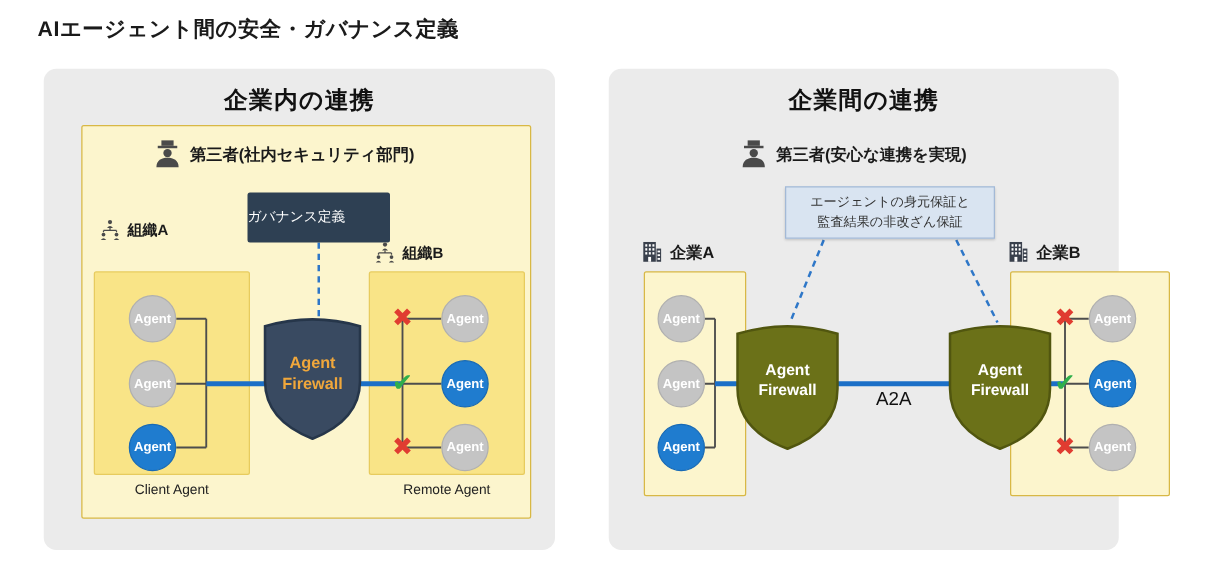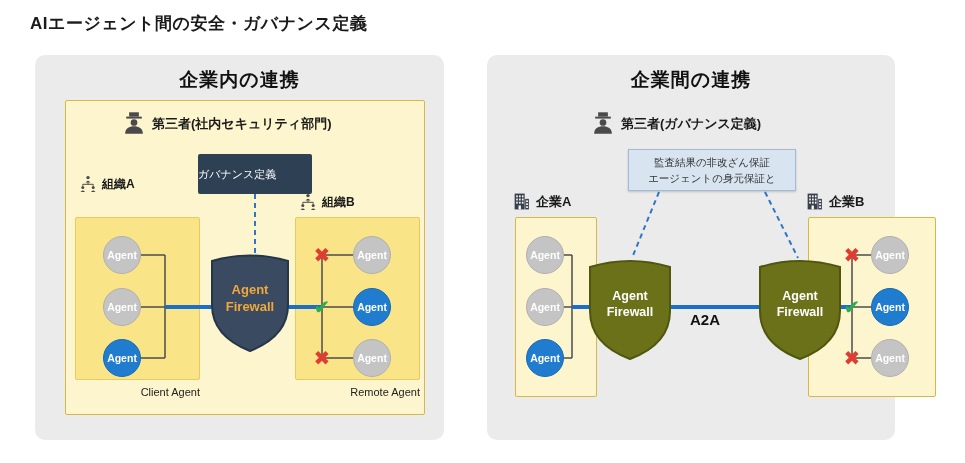--- a/index.html
+++ b/index.html
@@ -18,25 +18,25 @@
   .trust-box { position:absolute; background:#D9E4F1; border:1px solid #A3B9D6; color:#333; font-size:10.5px; line-height:1.55; display:flex; flex-direction:column; justify-content:center; text-align:center; z-index:3; box-shadow:0 1px 2px rgba(0,0,0,.18); }
   .icon-label { position:absolute; z-index:3; display:flex; align-items:center; gap:5px; }
   .label-bold-13 { font-size:13px; font-weight:bold; color:#1a1a1a; }
   .label-bold-12 { font-size:12px; font-weight:bold; color:#1a1a1a; }
   .agent { position:absolute; width:38px; height:38px; border-radius:50%; display:flex; align-items:center; justify-content:center; color:#fff; font-size:10.5px; font-weight:bold; z-index:3; }
   .agent-gray { background:#C4C4C4; border:1px solid #B0B0B0; }
   .agent-blue { background:#1F7CCF; border:1px solid #186AB5; }
   .mark { position:absolute; width:22px; line-height:24px; text-align:center; font-size:20px; font-weight:bold; z-index:4; }
   .mark-x { color:#E03C31; }
   .mark-check { color:#2FAF4B; }
-  .caption { position:absolute; text-align:right; font-size:11px; color:#222; z-index:3; }
+  .caption { position:absolute; text-align:center; font-size:11px; color:#222; z-index:3; }
   .shield-text { position:absolute; text-align:center; font-weight:bold; z-index:3; line-height:1.3; }
   .shield-text-gold { color:#F0A73B; font-size:13px; }
   .shield-text-white { color:#FFFFFF; font-size:12.5px; }
-  .a2a { position:absolute; text-align:left; font-size:15px; font-weight:bold; color:#111; z-index:3; }
+  .a2a { position:absolute; text-align:center; font-size:15px; font-weight:normal; color:#111; z-index:3; }
 </style>
 </head>
 <body>
 
 <div class="page">
 
   <div class="main-title">AIエージェント間の安全・ガバナンス定義</div>
 
   <div class="panel panel-left">
     <div class="panel-title">企業内の連携</div>
@@ -150,26 +150,26 @@
       <path d="M273,212 Q313,200 353,212 L353,256 Q353,289 313,304 Q273,289 273,256 Z" fill="#6B7118" stroke="#51560F" stroke-width="2"></path>
     </svg>
 
     <div class="icon-label" style="left:103px;top:56px">
       <svg width="26" height="26" viewBox="0 0 24 24" fill="#4A4A4A">
         <rect x="7.5" y="1.2" width="9" height="4"></rect>
         <rect x="4.8" y="5.2" width="14.4" height="1.8"></rect>
         <circle cx="12" cy="10.6" r="3.1"></circle>
         <path d="M3.8,21 C3.8,15.8 7.6,14 12,14 C16.4,14 20.2,15.8 20.2,21 Z"></path>
       </svg>
-      <span class="label-bold-13">第三者(ガバナンス定義)</span>
+      <span class="label-bold-13">第三者(安心な連携を実現)</span>
     </div>
 
     <div class="trust-box" style="left:141px;top:94px;width:168px;height:42px">
+      <div>エージェントの身元保証と</div>
       <div>監査結果の非改ざん保証</div>
-      <div>エージェントの身元保証と</div>
     </div>
 
     <div class="icon-label" style="left:25px;top:137px">
       <svg width="19" height="19" viewBox="0 0 18 18">
         <rect x="2.5" y="1.5" width="9.5" height="15" fill="#39404C"></rect>
         <rect x="12.5" y="6.5" width="3.5" height="10" fill="#39404C"></rect>
         <g fill="#FFFFFF">
           <rect x="4" y="3.2" width="1.5" height="1.8"></rect>
             <rect x="6.7" y="3.2" width="1.5" height="1.8"></rect>
             <rect x="9.4" y="3.2" width="1.5" height="1.8"></rect>

